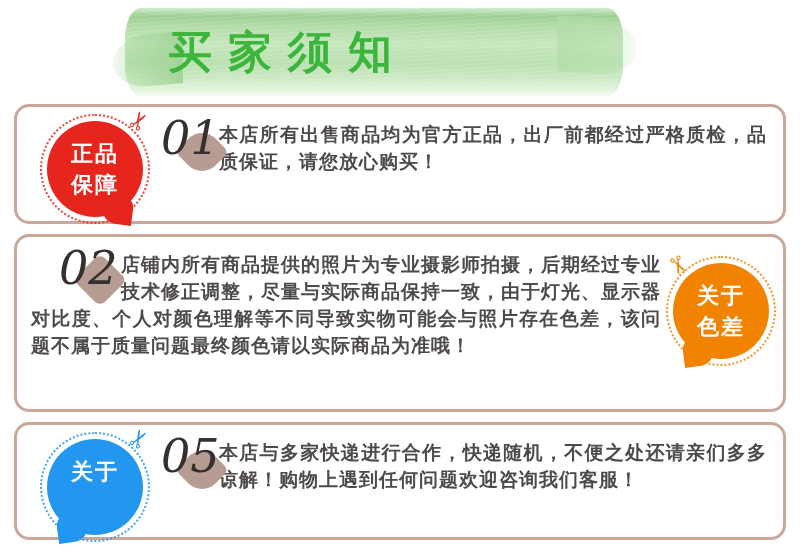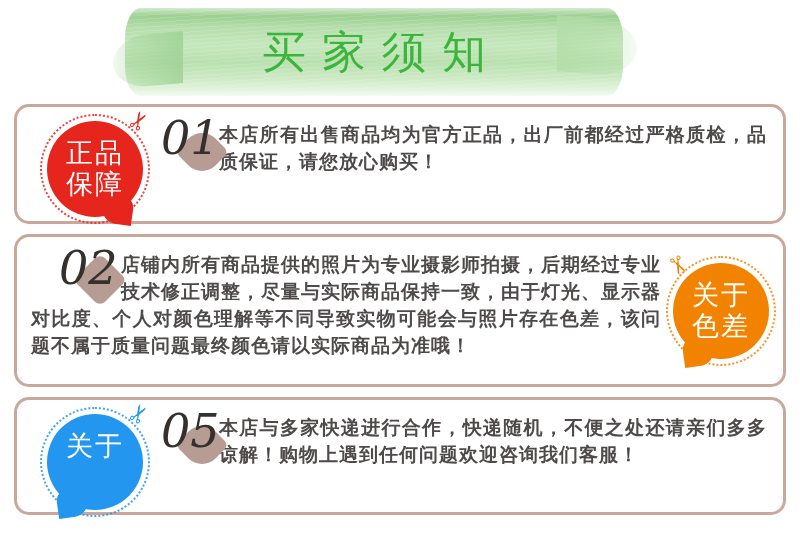--- a/index.html
+++ b/index.html
@@ -39,38 +39,39 @@
   }
   .brushstroke::after {
     content: ""; position: absolute;
     right: -14px; top: 10px; width: 80px; height: 56px;
     background: linear-gradient(270deg, rgba(178,221,168,0.12), rgba(178,221,168,0.8));
     border-radius: 0 60% 60% 0;
     transform: skewY(4deg);
   }
   .page-title {
     position: relative; z-index: 2;
-    text-align: center;
-    font-size: 44px; font-weight: normal;
+    text-align: left;
+    font-size: 44px; font-weight: bold;
     letter-spacing: 16px; text-indent: 16px;
     line-height: 88px;
     color: #3cb53c;
+    padding-left: 27px;
   }
 
   
   .notice-box {
     position: relative;
     margin: 0 14px 10px 14px;
     border: 3px solid #c9a89b;
     border-radius: 15px;
     padding: 14px 16px 0 14px;
     background: #ffffff;
   }
   .box-1 { height: 120px; }
-  .box-2 { height: 153px; }
+  .box-2 { height: 178px; }
   .box-3 { height: 118px; }
 
   .notice-text {
     font-size: 19px;
     line-height: 27px;
     font-weight: bold;
     letter-spacing: 1px;
     color: #4d4a49;
     text-align: justify;
   }
@@ -118,21 +119,21 @@
   .bubble::before {
     content: ""; position: absolute;
     left: -7px; top: -7px; right: -7px; bottom: -7px;
     border: 2px dotted currentColor;
     border-radius: 50%;
     opacity: 0.85;
   }
   .bubble-line {
     display: block;
     color: #ffffff;
-    font-size: 27px; font-weight: normal;
+    font-size: 22px; font-weight: bold;
     line-height: 31px;
     letter-spacing: 2px;
     position: relative; z-index: 2;
   }
   .tail {
     position: absolute; z-index: 1;
     width: 30px; height: 30px;
     background: currentColor;
   }
   .tail-br { bottom: -7px; right: 10px; border-radius: 60% 50% 0 50%; transform: rotate(8deg); }

